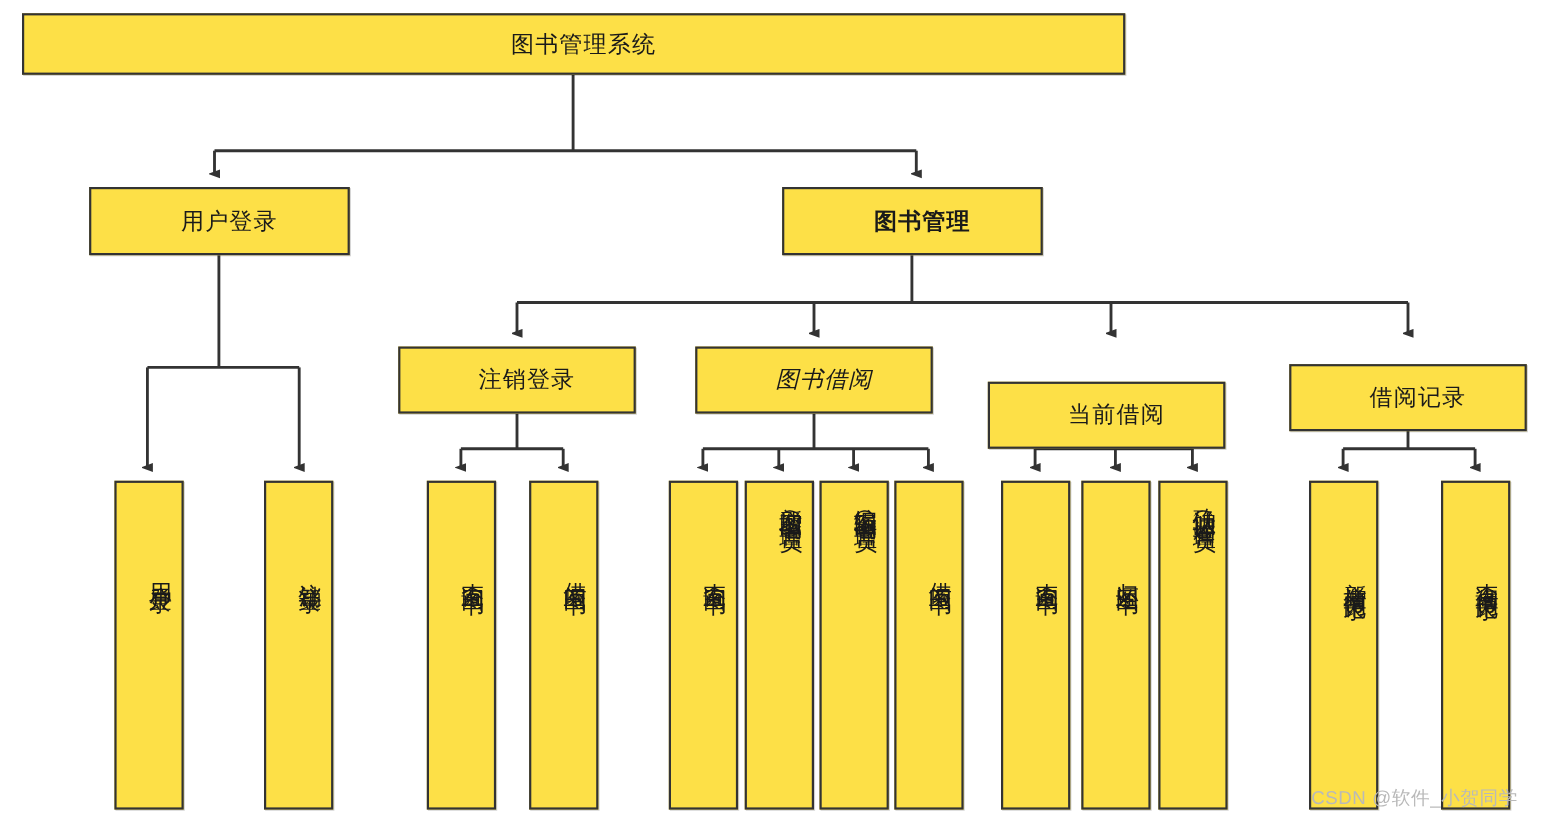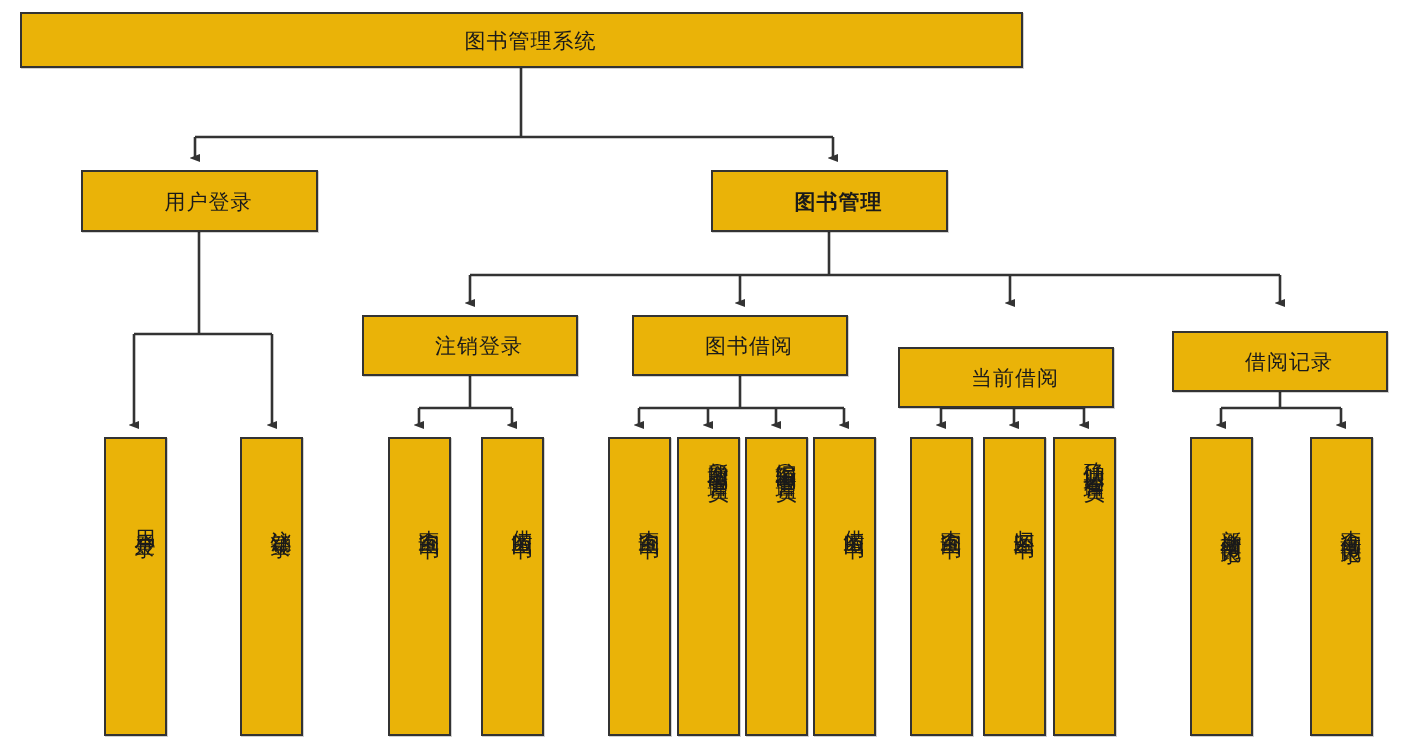--- a/index.html
+++ b/index.html
@@ -20,21 +20,21 @@
     left: 0;
     top: 0;
     width: 1405px;
     height: 747px;
     pointer-events: none;
   }
   .node {
     position: absolute;
     box-sizing: border-box;
     border: 2px solid #333333;
-    background: #eab308;
+    background: #fde047;
     display: flex;
     align-items: center;
     justify-content: center;
     color: #1a1a1a;
     box-shadow: 1px 1px 0 rgba(0,0,0,0.18);
     z-index: 2;
     padding-left: 18px;
   }
   .node-h .label {
     font-size: 21px;
@@ -131,21 +131,21 @@
   <div class="node node-h" style="left:81px; top:170px; width:237px; height:62px;">
     <span class="label">用户登录</span>
   </div>
   <div class="node node-h" style="left:711px; top:170px; width:237px; height:62px;font-weight:bold;">
     <span class="label">图书管理</span>
   </div>
 
   <div class="node node-h" style="left:362px; top:315px; width:216px; height:61px;">
     <span class="label">注销登录</span>
   </div>
-  <div class="node node-h" style="left:632px; top:315px; width:216px; height:61px;">
+  <div class="node node-h" style="left:632px; top:315px; width:216px; height:61px;font-style:italic;">
     <span class="label">图书借阅</span>
   </div>
   <div class="node node-h" style="left:898px; top:315px; width:216px; height:61px;margin-top:32px;">
     <span class="label">当前借阅</span>
   </div>
   <div class="node node-h" style="left:1172px; top:331px; width:216px; height:61px;">
     <span class="label">借阅记录</span>
   </div>
 
   <div class="node node-v mid" style="left:104px; top:437px; width:63px; height:299px;">
@@ -185,14 +185,15 @@
     <span class="label">确认归还（管理员）</span>
   </div>
 
   <div class="node node-v mid" style="left:1190px; top:437px; width:63px; height:299px;">
     <span class="label">新增借阅记录</span>
   </div>
   <div class="node node-v mid" style="left:1310px; top:437px; width:63px; height:299px;">
     <span class="label">查询借阅记录</span>
   </div>
 
+  <div class="watermark">CSDN @软件_小贺同学</div>
 
 </div>
 
 </body></html>

